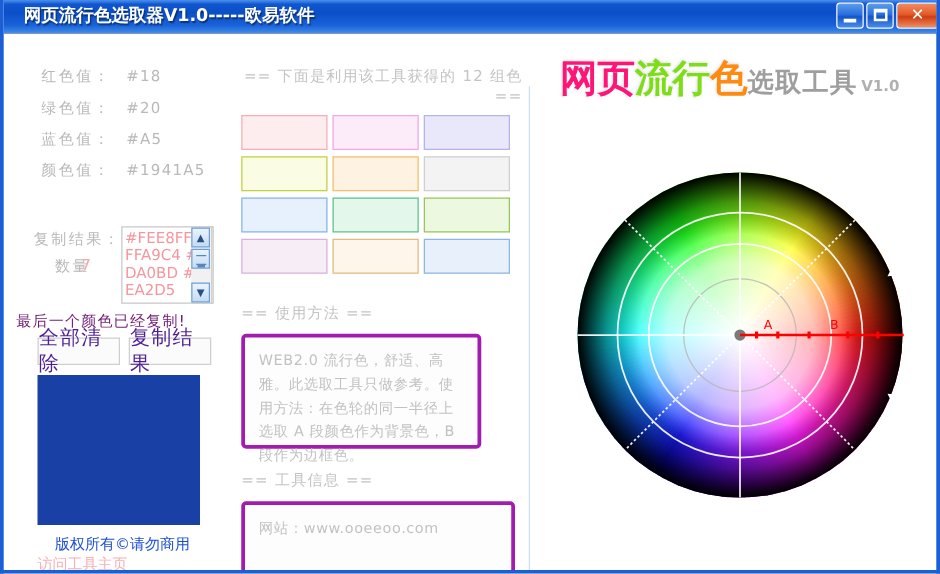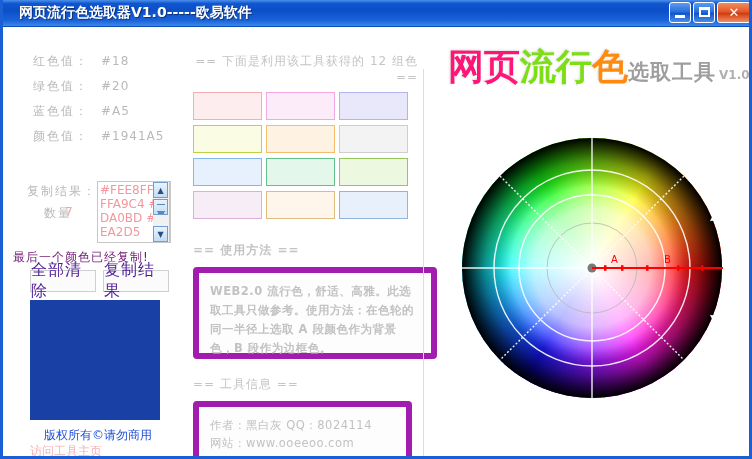--- a/index.html
+++ b/index.html
@@ -210,21 +210,21 @@
   }
   .swatch-grid {
     display: grid;
     grid-template-columns: repeat(3, 69px);
     grid-template-rows: repeat(4, 28px);
     gap: 5px 4px;
   }
   .swatch { width: 69px; height: 28px; border: 1px solid #ccc; cursor: pointer; }
 
   .panel-box {
-    border: 6px solid #a21caf;
+    border: 3px solid #a21caf;
     border-radius: 4px;
     background: #fdfdfd;
     color: #c2c2c2;
     font-size: 11.5px;
     line-height: 19px;
     padding: 9px 11px;
     letter-spacing: .5px;
   }
 
   
@@ -235,21 +235,21 @@
   }
   .col-right { position: absolute; left: 425px; top: 0; width: 321px; height: 429px; }
 
   .logo {
     position: absolute; left: 20px; top: 22px;
     white-space: nowrap;
     font-family: "DejaVu Sans", "Liberation Sans", sans-serif;
     font-weight: bold;
     line-height: 1;
   }
-  .logo span { font-size: 36px; }
+  .logo span { font-size: 30px; }
   .logo .l1 { color: #ff1478; text-shadow: 2px 2px 0 #ffffff, 0 0 3px rgba(0,0,0,.25); }
   .logo .l2 { color: #7ede16; text-shadow: 2px 2px 0 #ffffff, 0 0 3px rgba(0,0,0,.25); }
   .logo .l3 { color: #ff8a10; text-shadow: 2px 2px 0 #ffffff, 0 0 3px rgba(0,0,0,.25); }
   .logo .l4 { color: #9e9e9e; font-size: 21px; letter-spacing: 1px; }
   .logo .l5 { color: #b0b0b0; font-size: 12px; margin-left: 3px; }
 
   .wheel-wrap {
     position: absolute; left: 33px; top: 110px;
     width: 290px; height: 290px;
   }
@@ -337,31 +337,30 @@
           <div class="swatch" style="background: rgb(243, 243, 243); border-color: rgb(207, 207, 207);"></div>
           <div class="swatch" style="background: rgb(231, 240, 253); border-color: rgb(134, 182, 238);"></div>
           <div class="swatch" style="background: rgb(227, 247, 235); border-color: rgb(98, 193, 140);"></div>
           <div class="swatch" style="background: rgb(236, 248, 224); border-color: rgb(150, 199, 93);"></div>
           <div class="swatch" style="background: rgb(247, 237, 247); border-color: rgb(221, 176, 220);"></div>
           <div class="swatch" style="background: rgb(254, 246, 235); border-color: rgb(224, 188, 128);"></div>
           <div class="swatch" style="background: rgb(232, 240, 251); border-color: rgb(143, 182, 222);"></div>
         </div>
       </div>
 
-      <div style="position:absolute; left:0; top:215px; width:244px;font-weight:bold;">
+      <div style="position:absolute; left:0; top:215px; width:192px;">
         <div class="sec-head">== 使用方法 ==</div>
         <div class="panel-box" style="height:92px;">
           <span>WEB2.0 流行色，舒适、高雅。此选取工具只做参考。使用方法：在色轮的同一半径上选取 A 段颜色作为背景色，B 段作为边框色。</span>
         </div>
       </div>
 
       <div style="position:absolute; left:0; top:349px; width:219px;">
         <div class="sec-head">== 工具信息 ==</div>
         <div class="panel-box" style="height:66px; line-height:18px;">
-          <div>作者：黑白灰 QQ：8024114</div>
           <div>网站：www.ooeeoo.com</div>
         </div>
       </div>
     </div>
 
     <div class="divider"></div>
 
     <div class="col-right">
 
       <div class="logo">

